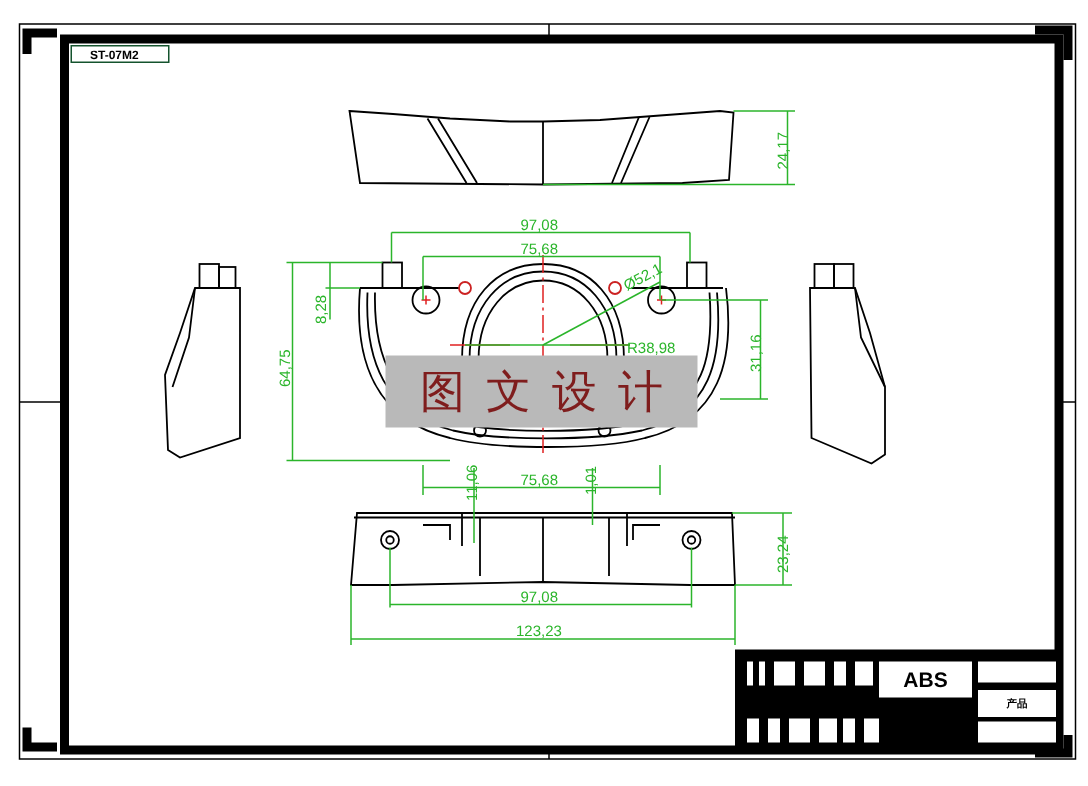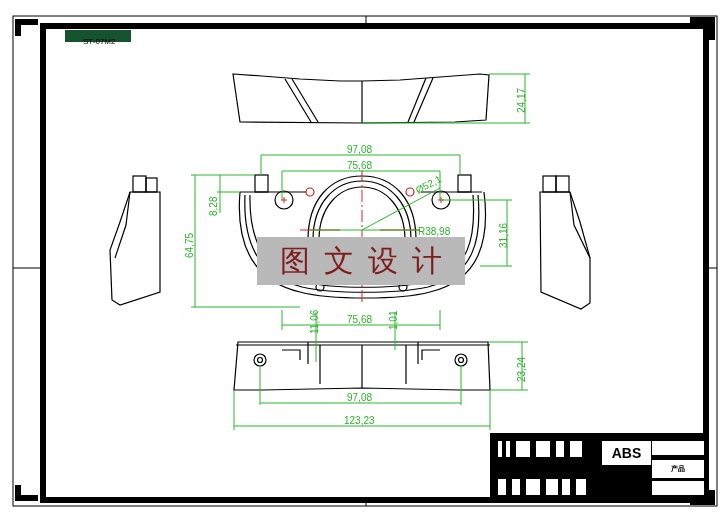--- a/index.html
+++ b/index.html
@@ -1,24 +1,24 @@
 <!DOCTYPE html>
 <html><head>
 <meta charset="utf-8">
 <style>
   html,body{margin:0;padding:0;background:#fff;}
   body{width:725px;height:524px;position:relative;overflow:hidden;font-family:"Liberation Sans",sans-serif;}
   svg{position:absolute;left:0;top:0;}
   .dim{font-family:"Liberation Sans",sans-serif;font-size:10px;fill:#2bb52b;}
   .wm{position:absolute;left:257px;top:237px;width:208px;height:48px;background:#b9b9b9;display:flex;align-items:center;justify-content:center;}
   .wm span{font-family:"DejaVu Serif",serif;font-size:30px;color:#7f1d1d;letter-spacing:14px;padding-left:14px;}
-  .drawno{position:absolute;left:65px;top:30px;width:66px;height:12px;border:6px solid #14532d;font-size:8px;font-weight:normal;line-height:12px;padding-left:12px;box-sizing:border-box;}
+  .drawno{position:absolute;left:47px;top:30px;width:66px;height:12px;border:1px solid #14532d;font-size:8px;font-weight:bold;line-height:12px;padding-left:12px;box-sizing:border-box;}
   .tb{position:absolute;left:490px;top:433px;width:218px;height:67px;background:#000;}
   .tb .cell{position:absolute;background:#fff;}
-  .abs-lbl{position:absolute;left:602px;top:441px;width:49px;height:24px;background:#fff;font-weight:bold;font-size:14px;display:flex;align-items:center;justify-content:center;}
+  .abs-lbl{position:absolute;left:586px;top:441px;width:62px;height:24px;background:#fff;font-weight:bold;font-size:14px;display:flex;align-items:center;justify-content:center;}
   .prod-lbl{position:absolute;left:652px;top:460px;width:52px;height:18px;background:#fff;font-size:7px;font-weight:bold;display:flex;align-items:center;justify-content:center;}
 </style>
 </head>
 <body>
 
 <svg width="725" height="524" viewBox="0 0 725 524">
 
   <rect x="13" y="16" width="704" height="490" fill="none" stroke="#000" stroke-width="1"></rect>
 
   <rect x="43" y="26" width="663" height="474" fill="none" stroke="#000" stroke-width="6"></rect>

